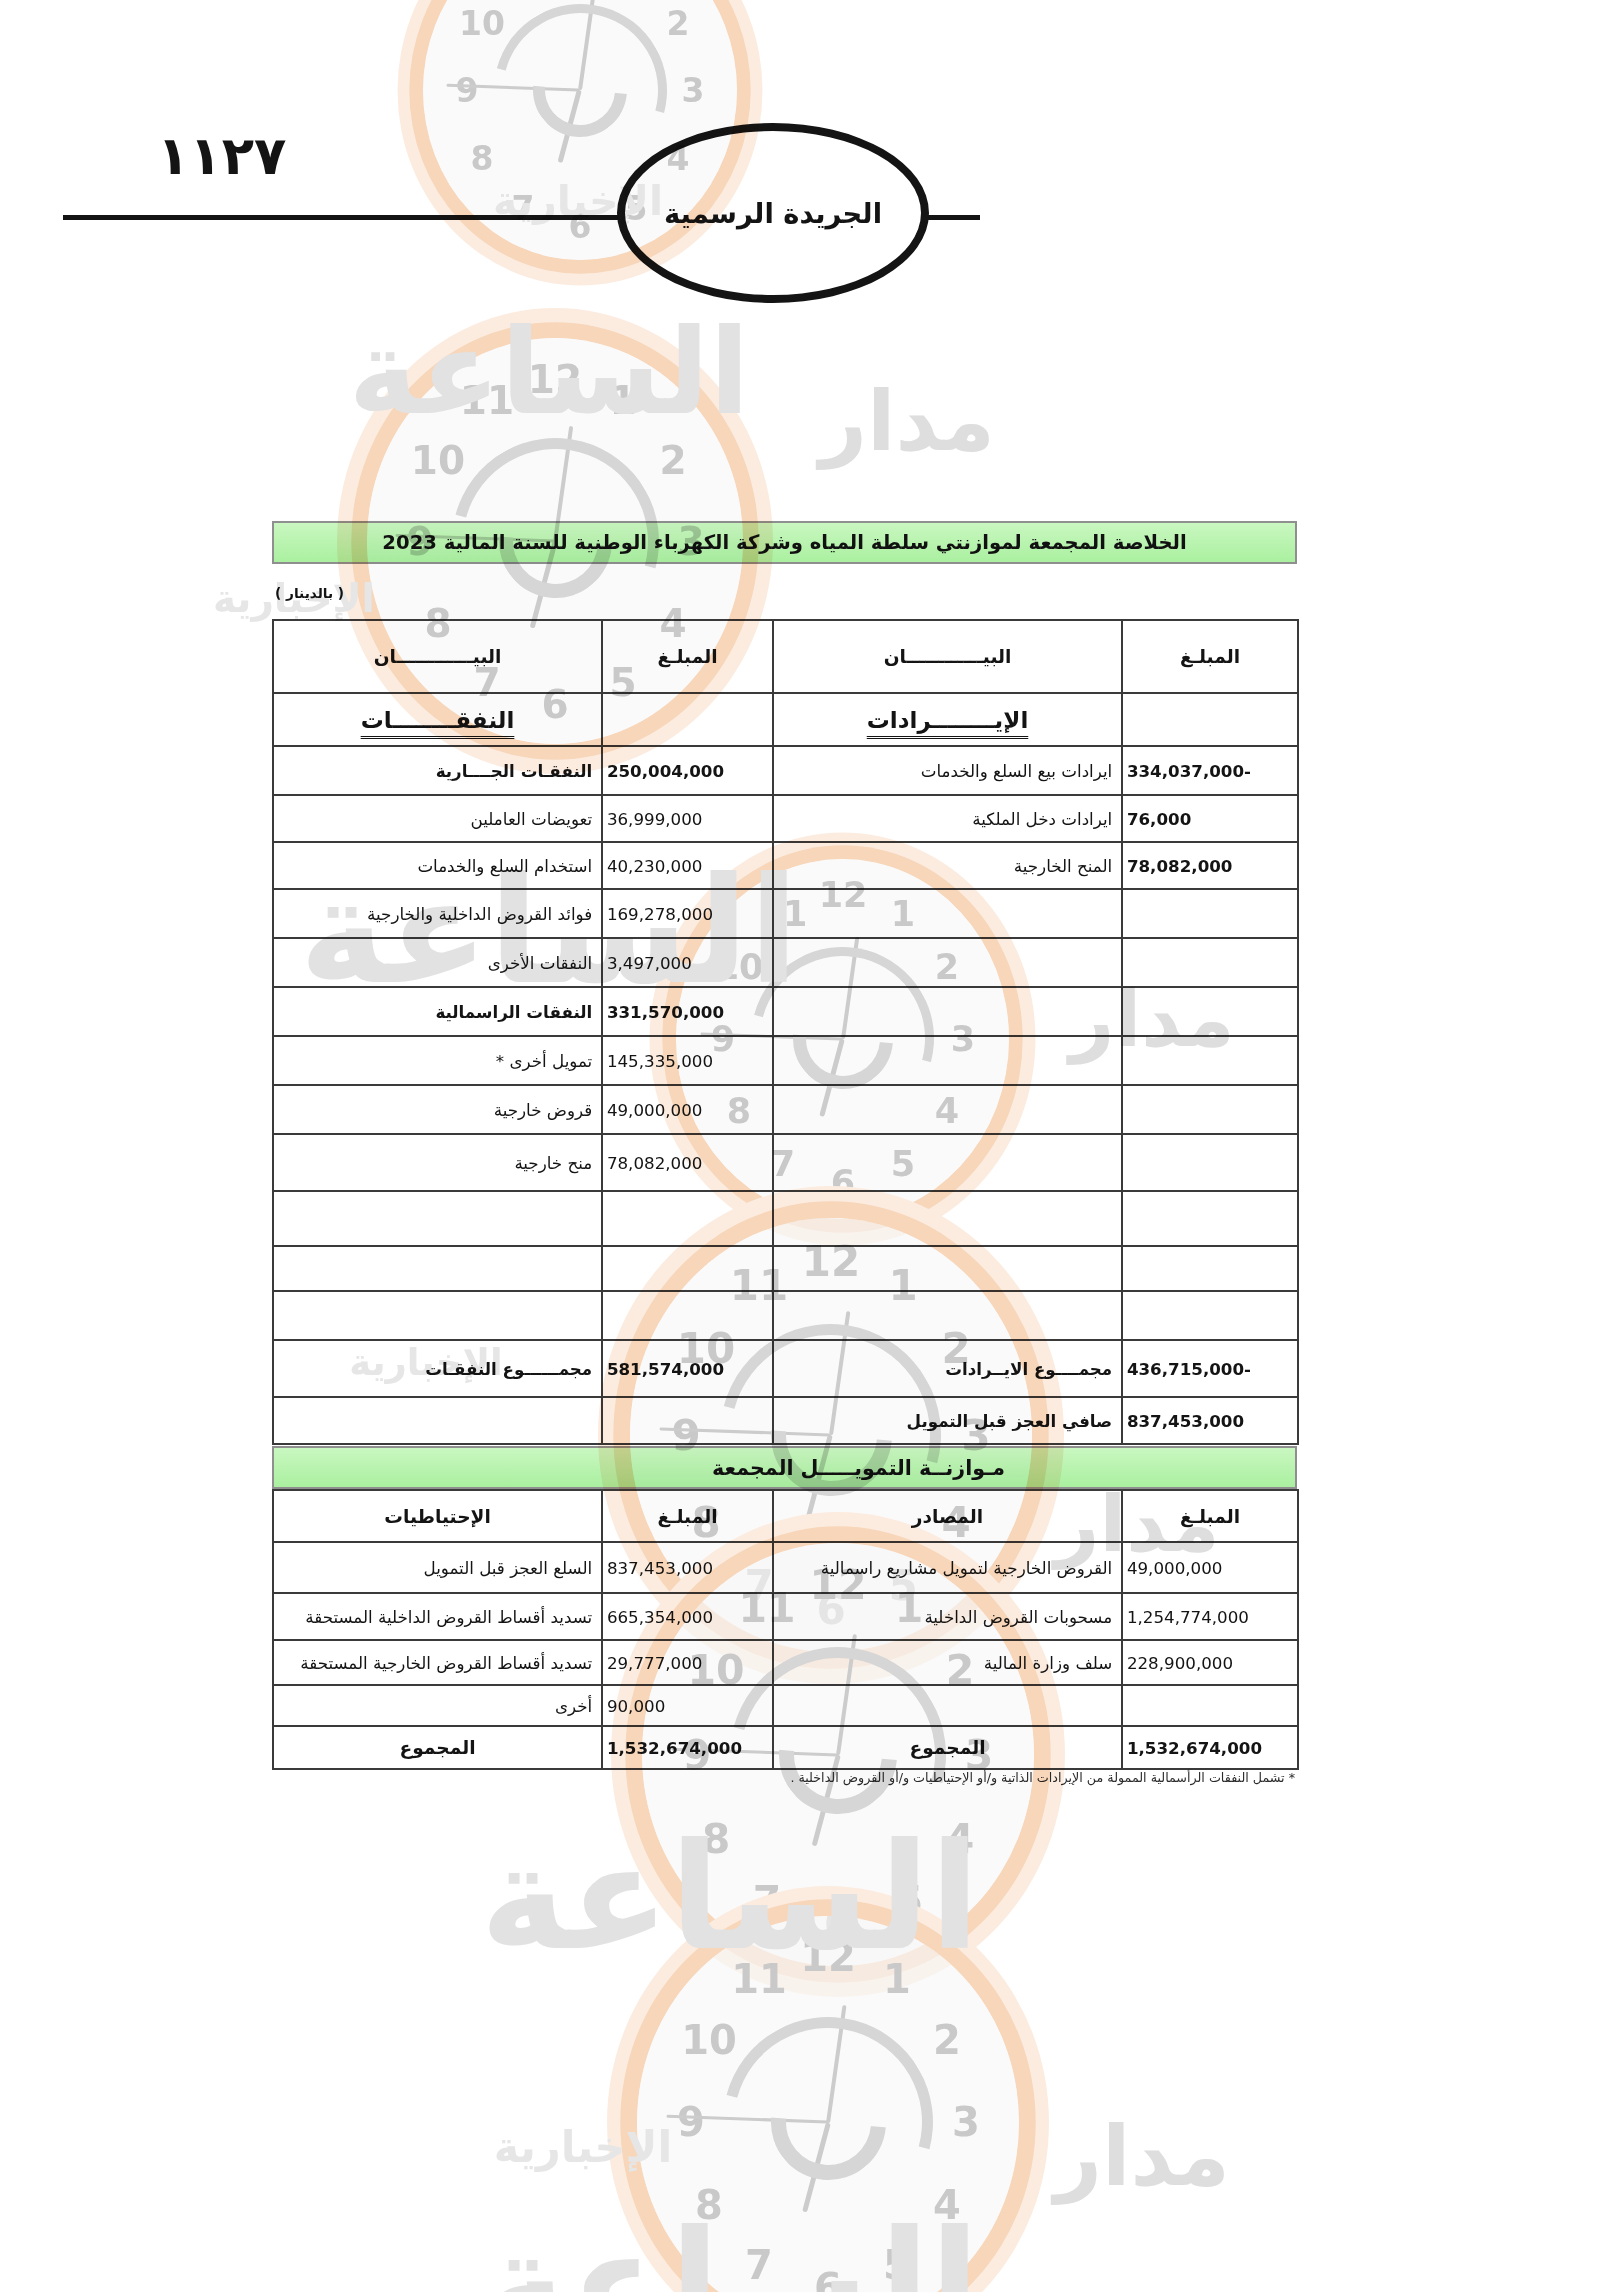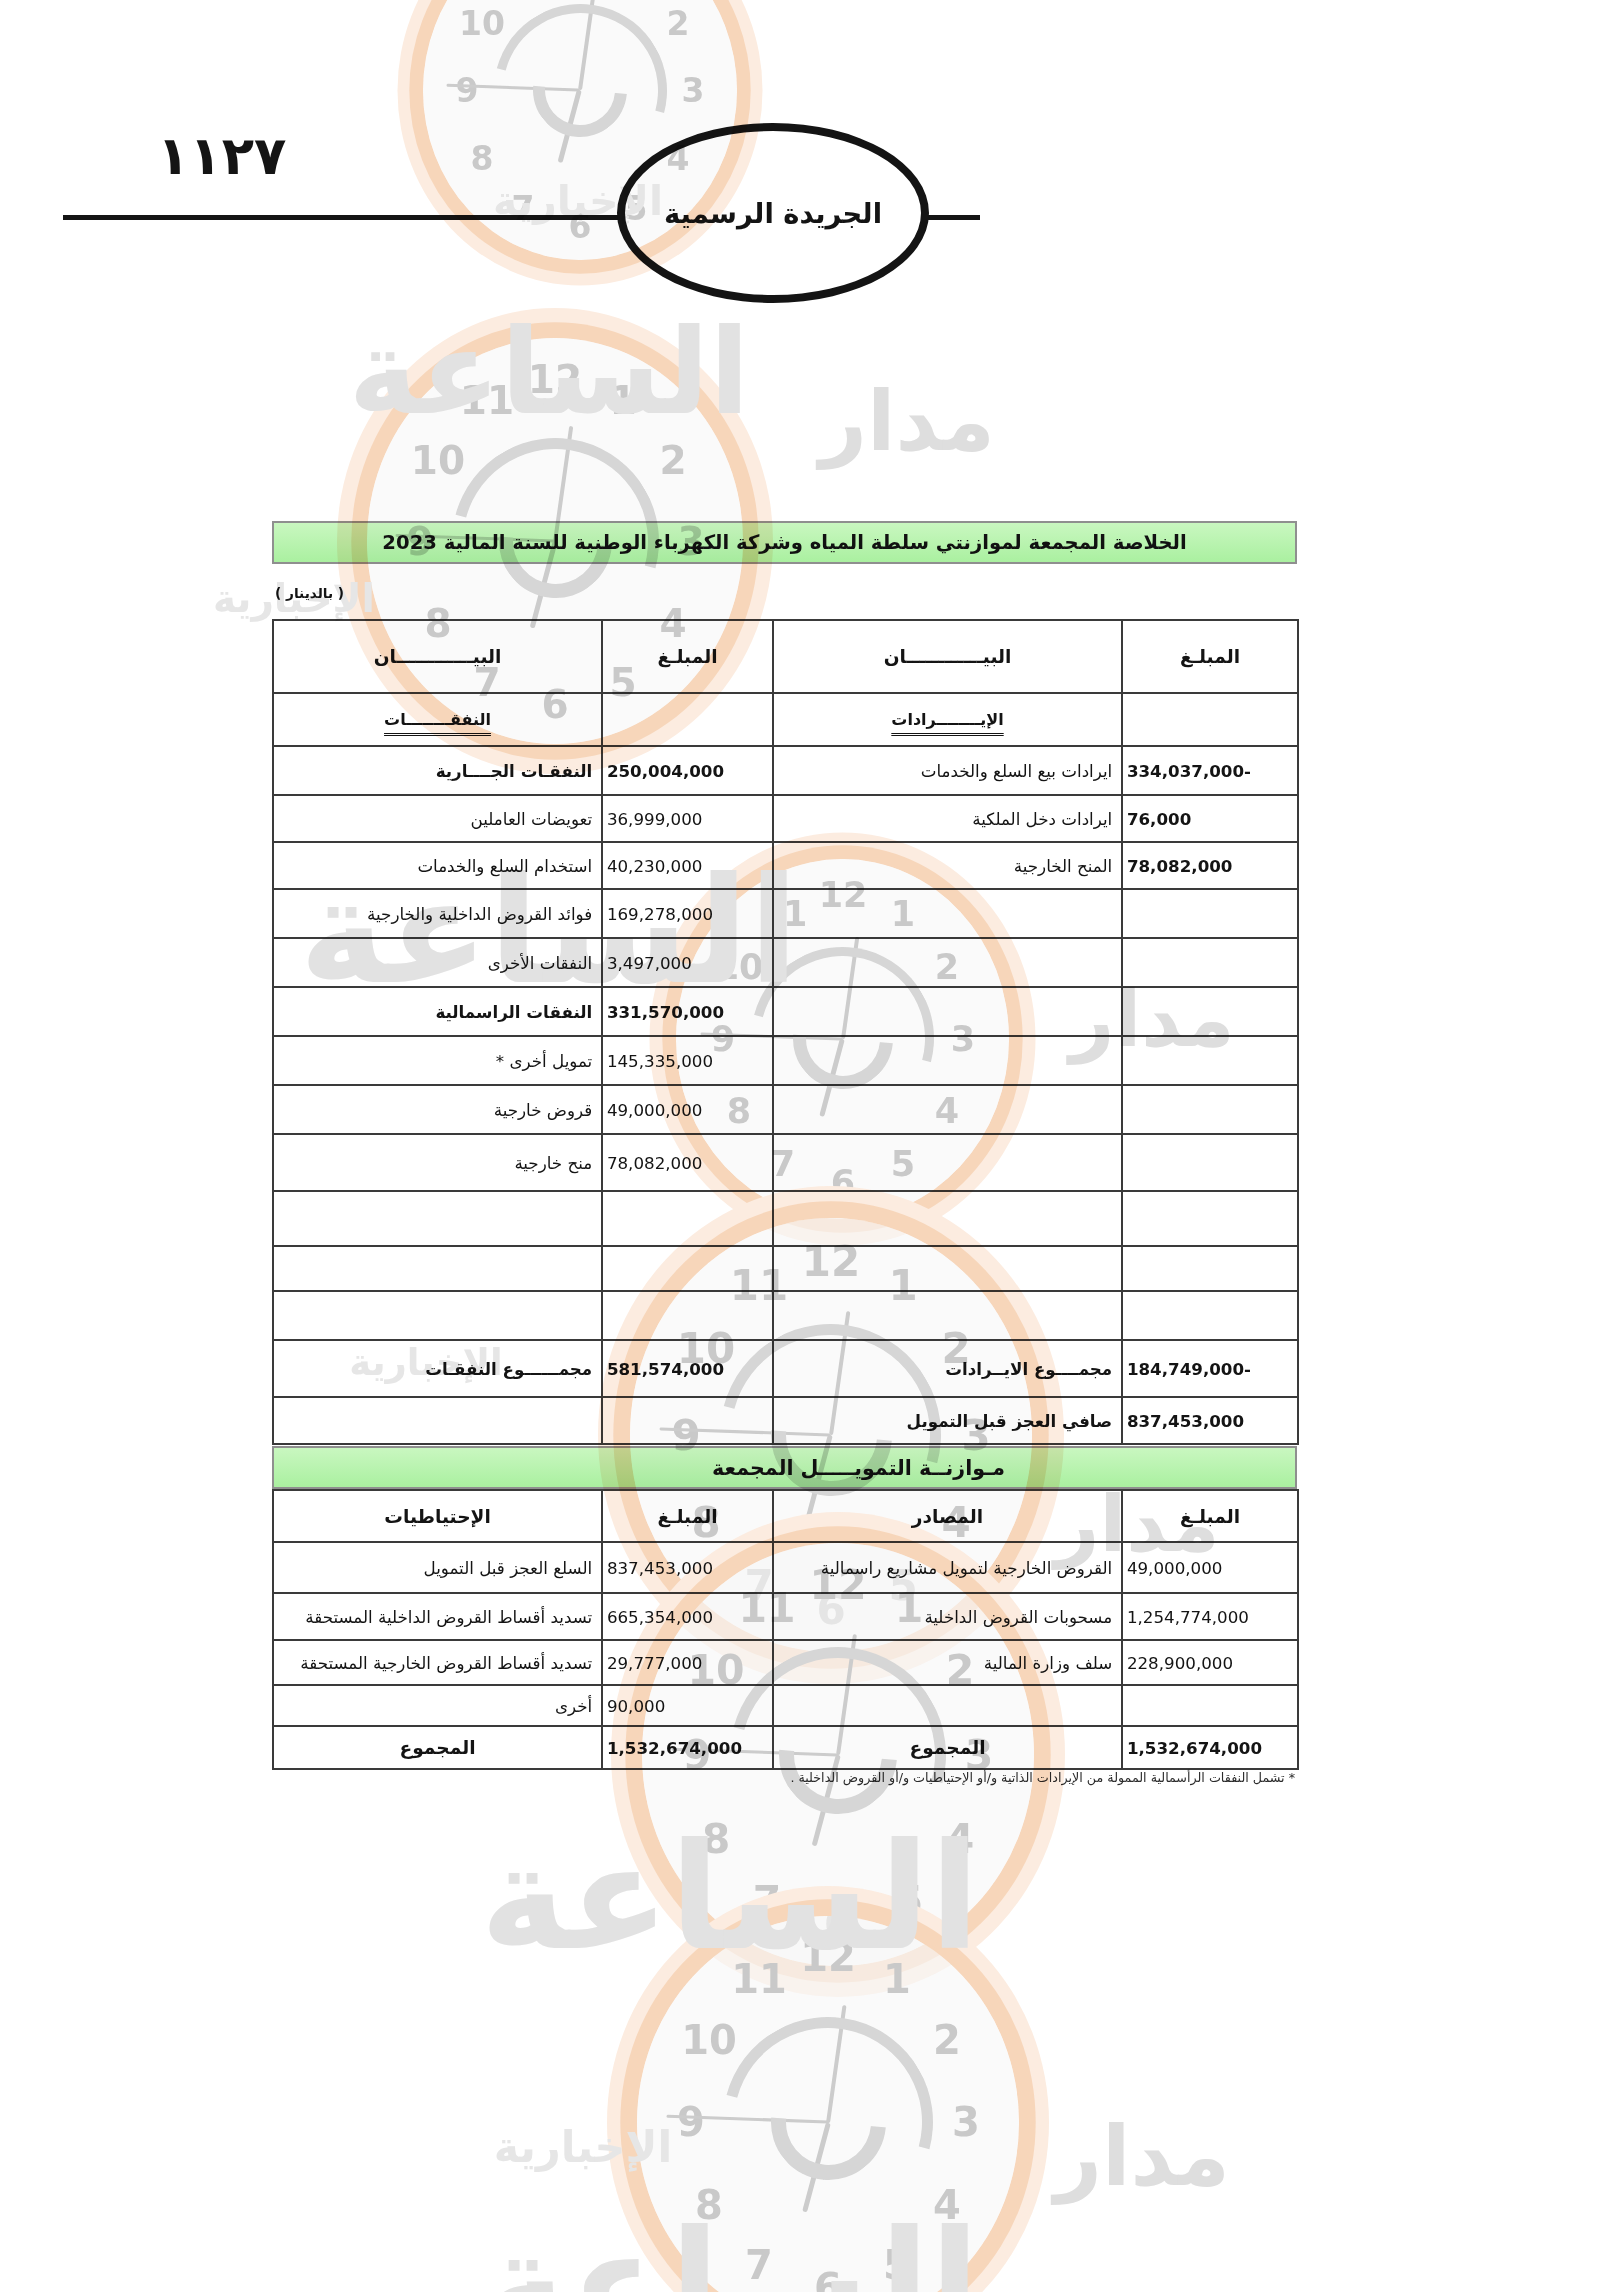--- a/index.html
+++ b/index.html
@@ -23,21 +23,21 @@
   .note{position:absolute;left:275px;top:585px;font-size:13.7px;font-weight:bold;}
   table{position:absolute;left:272px;border-collapse:collapse;table-layout:fixed;width:1025px;
         background:transparent;}
   #table1{top:619px;}
   #table2{top:1489px;}
   td{border:2px solid #3a3a3a;overflow:hidden;white-space:nowrap;font-size:16.7px;vertical-align:middle;}
   table{border:2.9px solid #2e2e2e;}
   td.desc{text-align:right;padding:0 8.8px 0 3.9px;}
   td.amt{direction:ltr;text-align:left;padding-right:21.6px;padding-left:3.9px;}
   td.hdr{text-align:center;font-weight:bold;font-size:18.6px;padding:0 3.9px;}
-  td.sect{text-align:center;font-weight:bold;font-size:16px;}
+  td.sect{text-align:center;font-weight:bold;font-size:23px;}
   td.sect{text-decoration:underline double;text-decoration-thickness:from-font;text-underline-offset:7.8px;}
   td.b{font-weight:bold;}
   .footnote{position:absolute;top:1770px;left:272px;width:1023px;text-align:right;
             font-size:12.7px;color:#2b2b2b;}
   
   #wm{position:absolute;inset:0;z-index:3;pointer-events:none;mix-blend-mode:multiply;}
   .wm-clock{position:absolute;border-radius:50%;background:rgba(247,247,247,0.62);box-sizing:border-box;}
   .wm-num{position:absolute;color:#c9c9c9;font-weight:bold;transform:translate(-50%,-50%);}
   .wm-hand{position:absolute;background:#cccccc;border-radius:2.9px;}
   .wm-swirl{position:absolute;border-radius:50%;box-sizing:border-box;}
@@ -151,21 +151,21 @@
             <td class="amt"></td>
             <td class="desc"></td>
           </tr>
           <tr style="height: 49px;">
             <td class="amt"></td>
             <td class="desc"></td>
             <td class="amt"></td>
             <td class="desc"></td>
           </tr>
           <tr style="height: 57px;">
-            <td class="amt b">184,749,000-</td>
+            <td class="amt b">436,715,000-</td>
             <td class="desc b">مجمــــوع الايــرادات</td>
             <td class="amt b">581,574,000</td>
             <td class="desc b">مجمــــــوع النفقـات</td>
           </tr>
           <tr style="height: 47px;">
             <td class="amt b">837,453,000</td>
             <td class="desc b">صافي العجز قبل التمويل</td>
             <td class="amt"></td>
             <td class="desc"></td>
           </tr>

